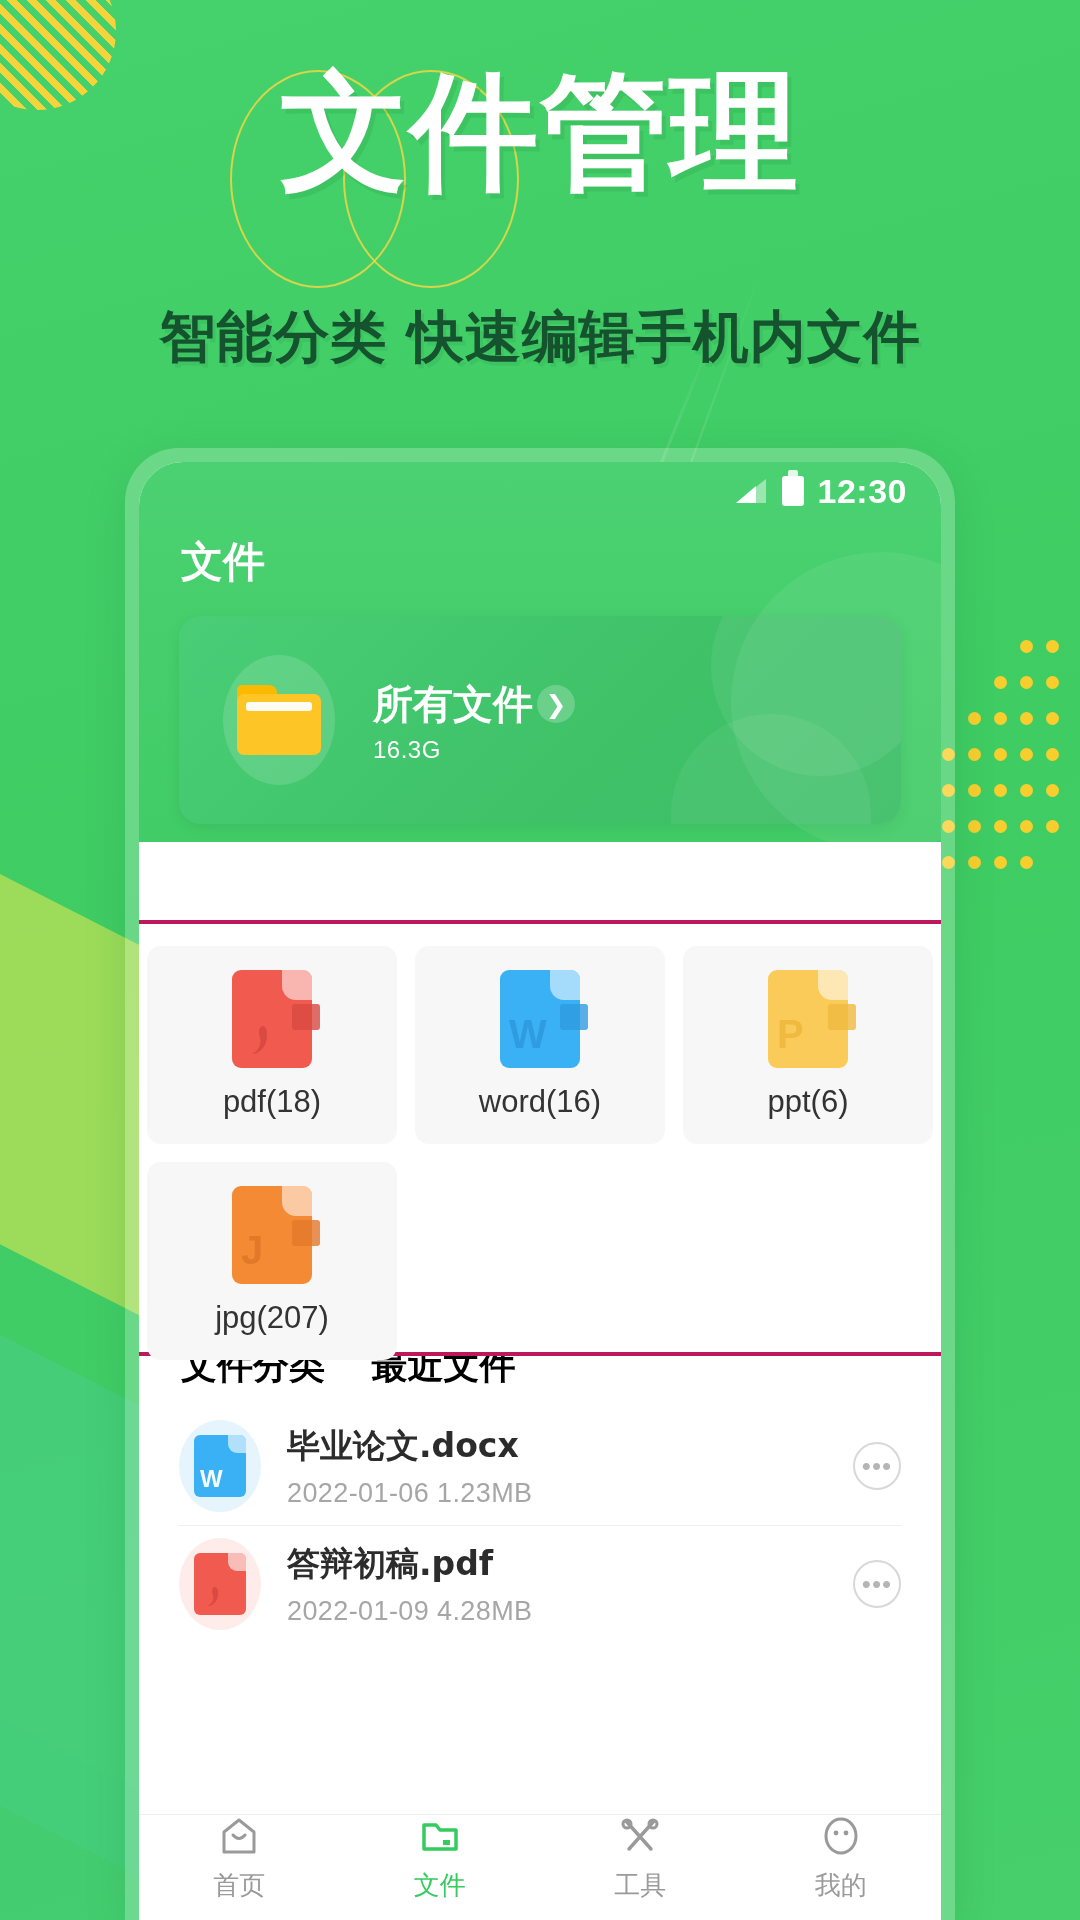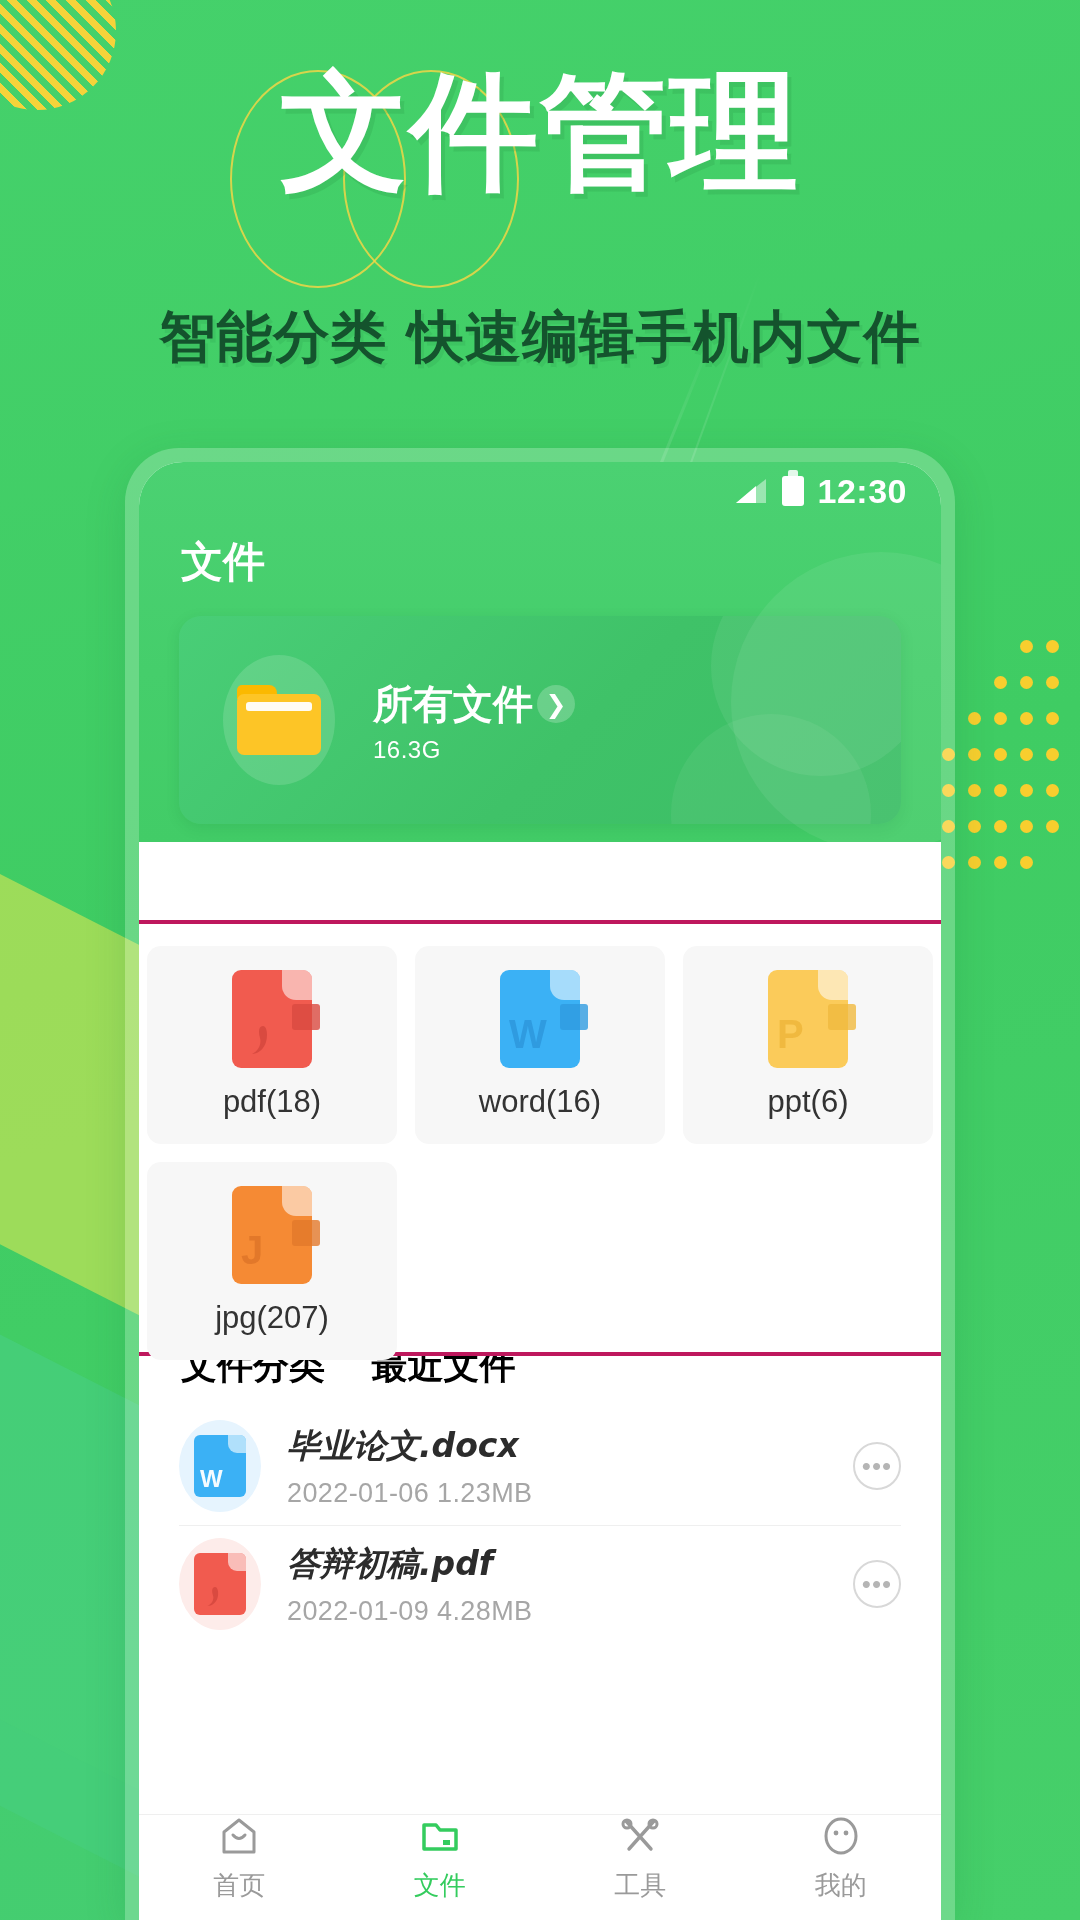--- a/index.html
+++ b/index.html
@@ -138,21 +138,21 @@
   
   .recent-head{margin-top:500px;text-align:right;}
   .file-row{display:flex;align-items:center;padding:0 40px;height:118px;gap:26px;position:relative;}
   .file-row + .file-row::before{content:"";position:absolute;left:40px;right:40px;top:0;height:1px;background:#EFEFEF;}
   .fi-halo{width:82px;height:92px;border-radius:50%;display:flex;align-items:center;justify-content:center;flex:none;}
   .mini{width:52px;height:62px;position:relative;}
   .mini .sheet{position:absolute;inset:0;border-radius:6px;}
   .mini .fold{position:absolute;right:0;top:0;width:18px;height:18px;border-radius:0 6px 0 9px;background:rgba(255,255,255,.6);}
   .mini .ltr{position:absolute;left:6px;bottom:6px;font-size:24px;font-weight:bold;color:rgba(255,255,255,.95);line-height:1;}
   .fr-main{flex:1;}
-  .fr-name{font-size:33px;color:#2C2C2C;font-weight:bold;font-family:"DejaVu Sans","Liberation Sans",sans-serif;font-style:italic;}
+  .fr-name{font-size:33px;color:#2C2C2C;font-weight:bold;font-family:"DejaVu Sans","Liberation Sans",sans-serif;}
   .fr-meta{font-size:27px;color:#A6A6A6;margin-top:9px;letter-spacing:.4px;}
   .more{width:48px;height:48px;border-radius:50%;border:2px solid #D8D8D8;color:#B5B5B5;
     display:flex;align-items:center;justify-content:center;font-size:26px;line-height:1;letter-spacing:1px;flex:none;}
 
   
   .tabbar{position:absolute;left:0;right:0;bottom:0;height:106px;background:#fff;
     border-top:1px solid #EFEFEF;display:flex;}
   .tab{flex:1;display:flex;flex-direction:column;align-items:center;justify-content:flex-start;gap:7px;}
   .tab .lbl{font-size:26px;color:#9A9A9A;font-family:"DejaVu Sans","Liberation Sans",sans-serif;}
   .tab.active .lbl{color:#34CC5E;}

